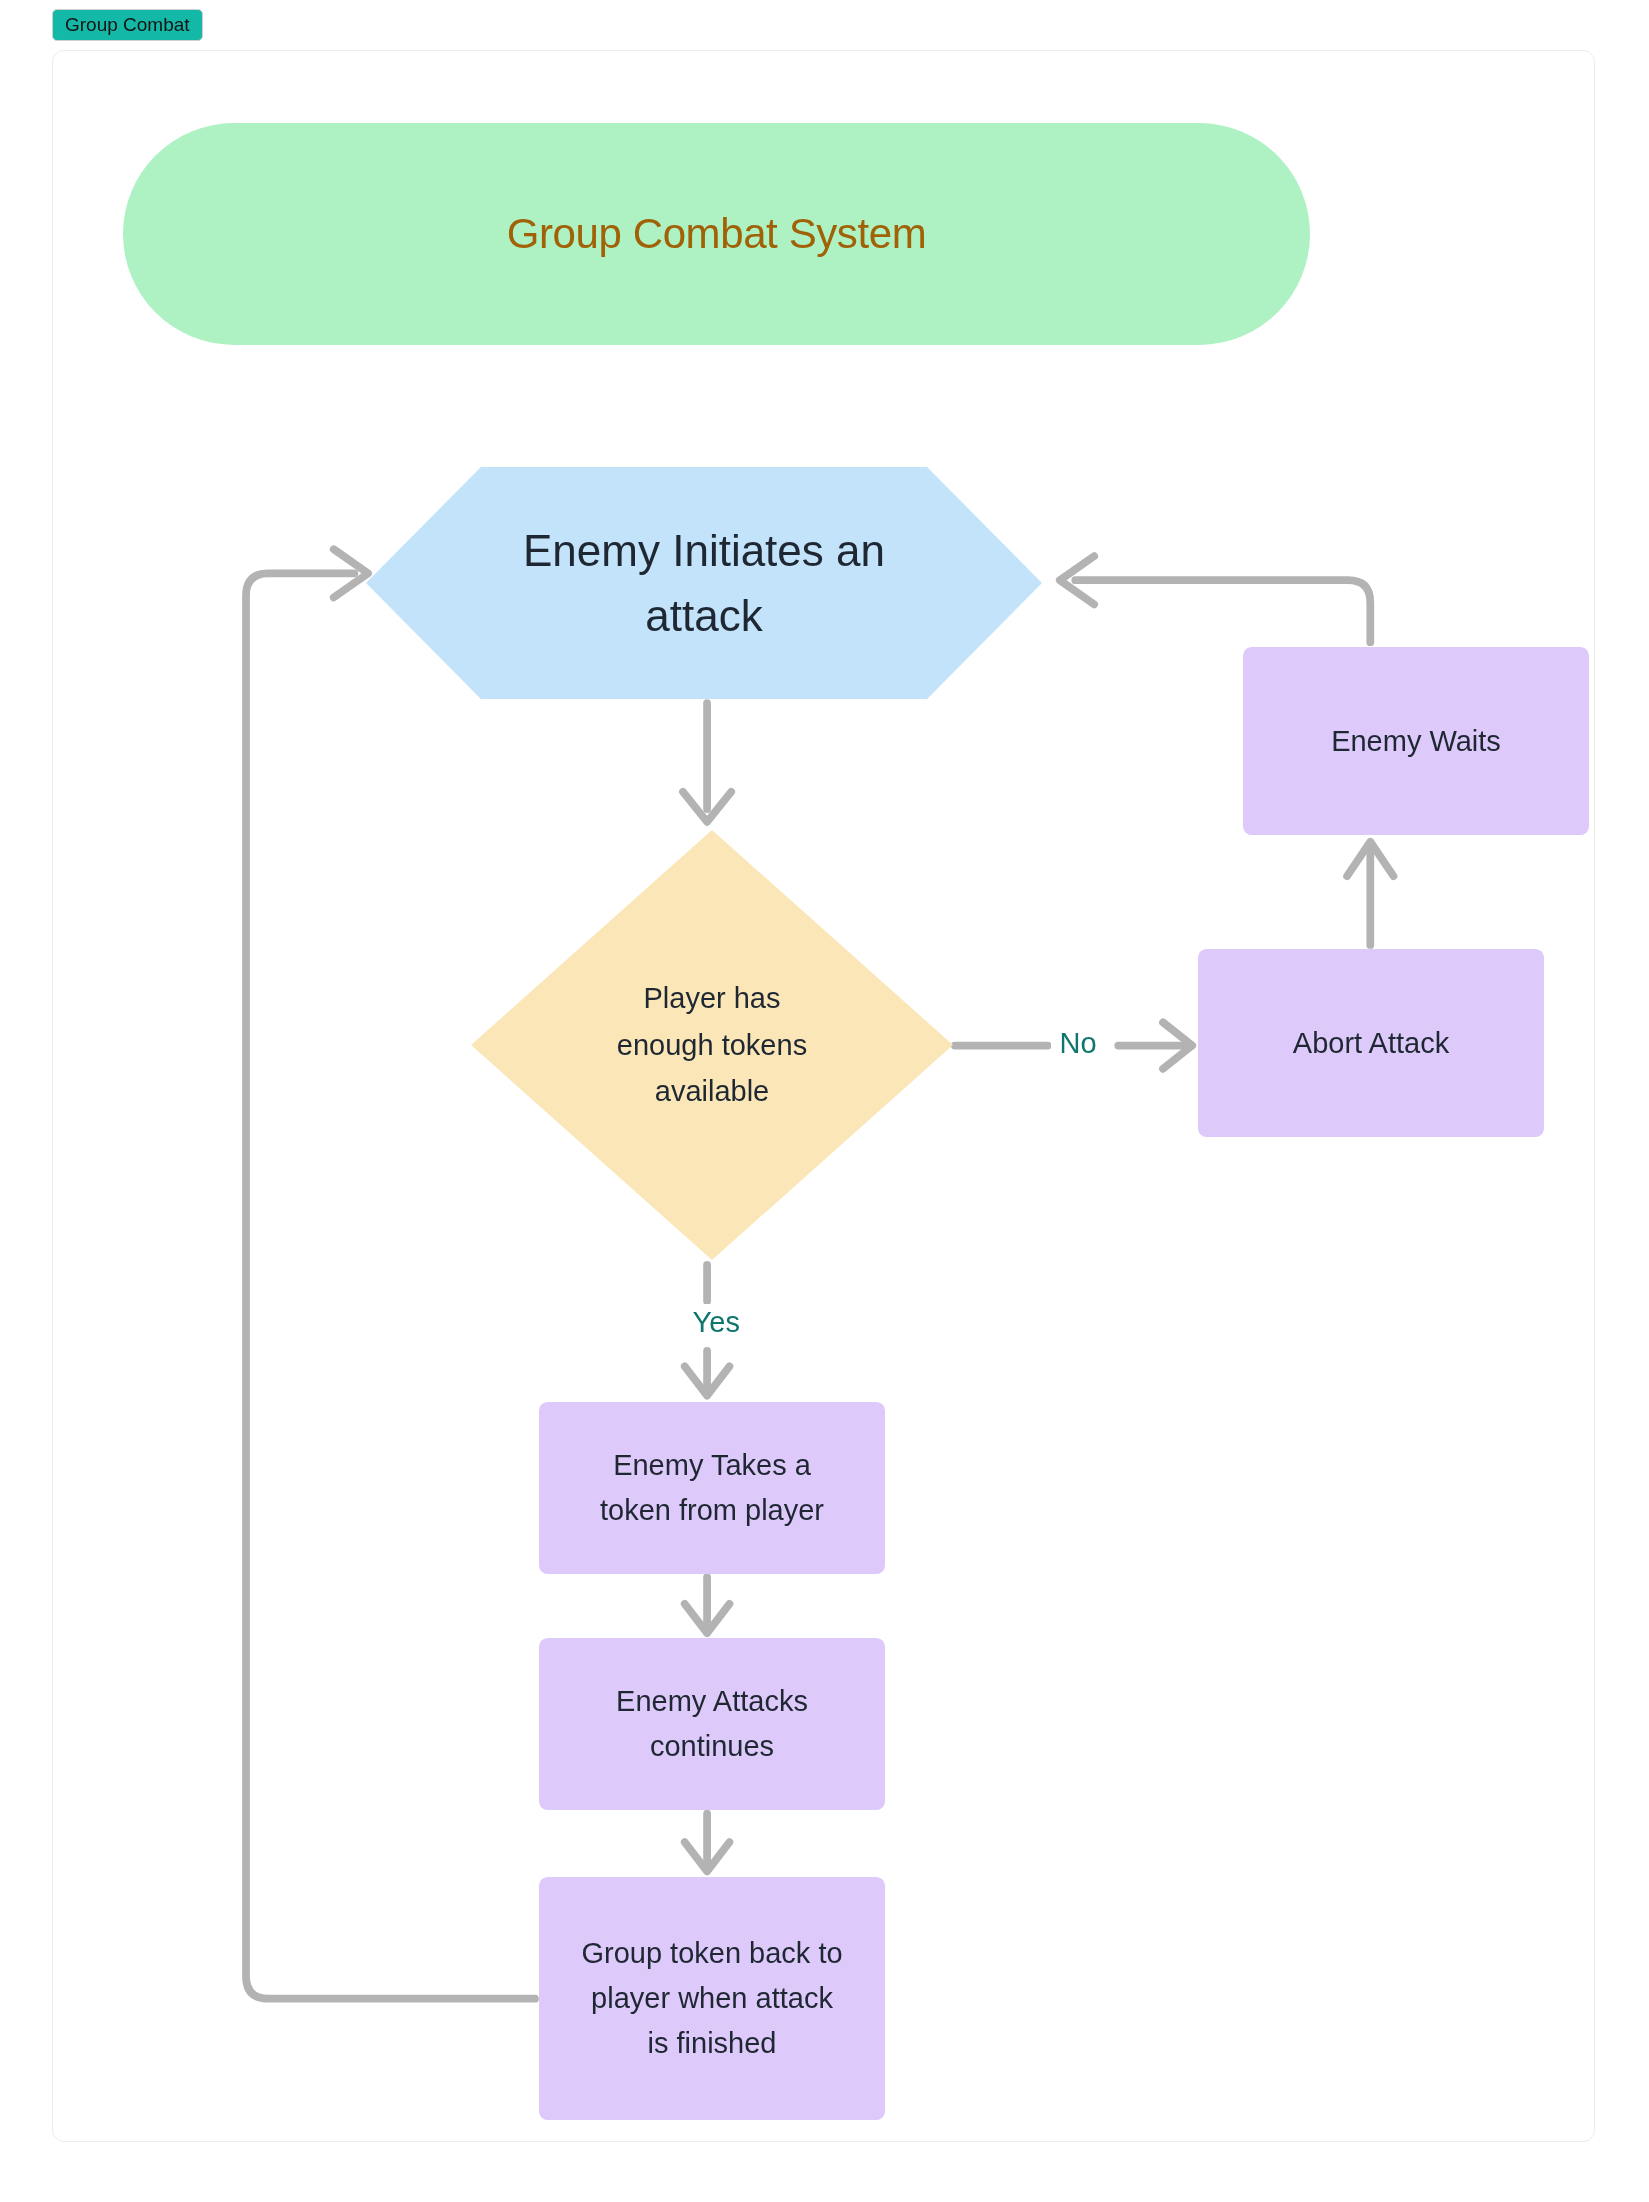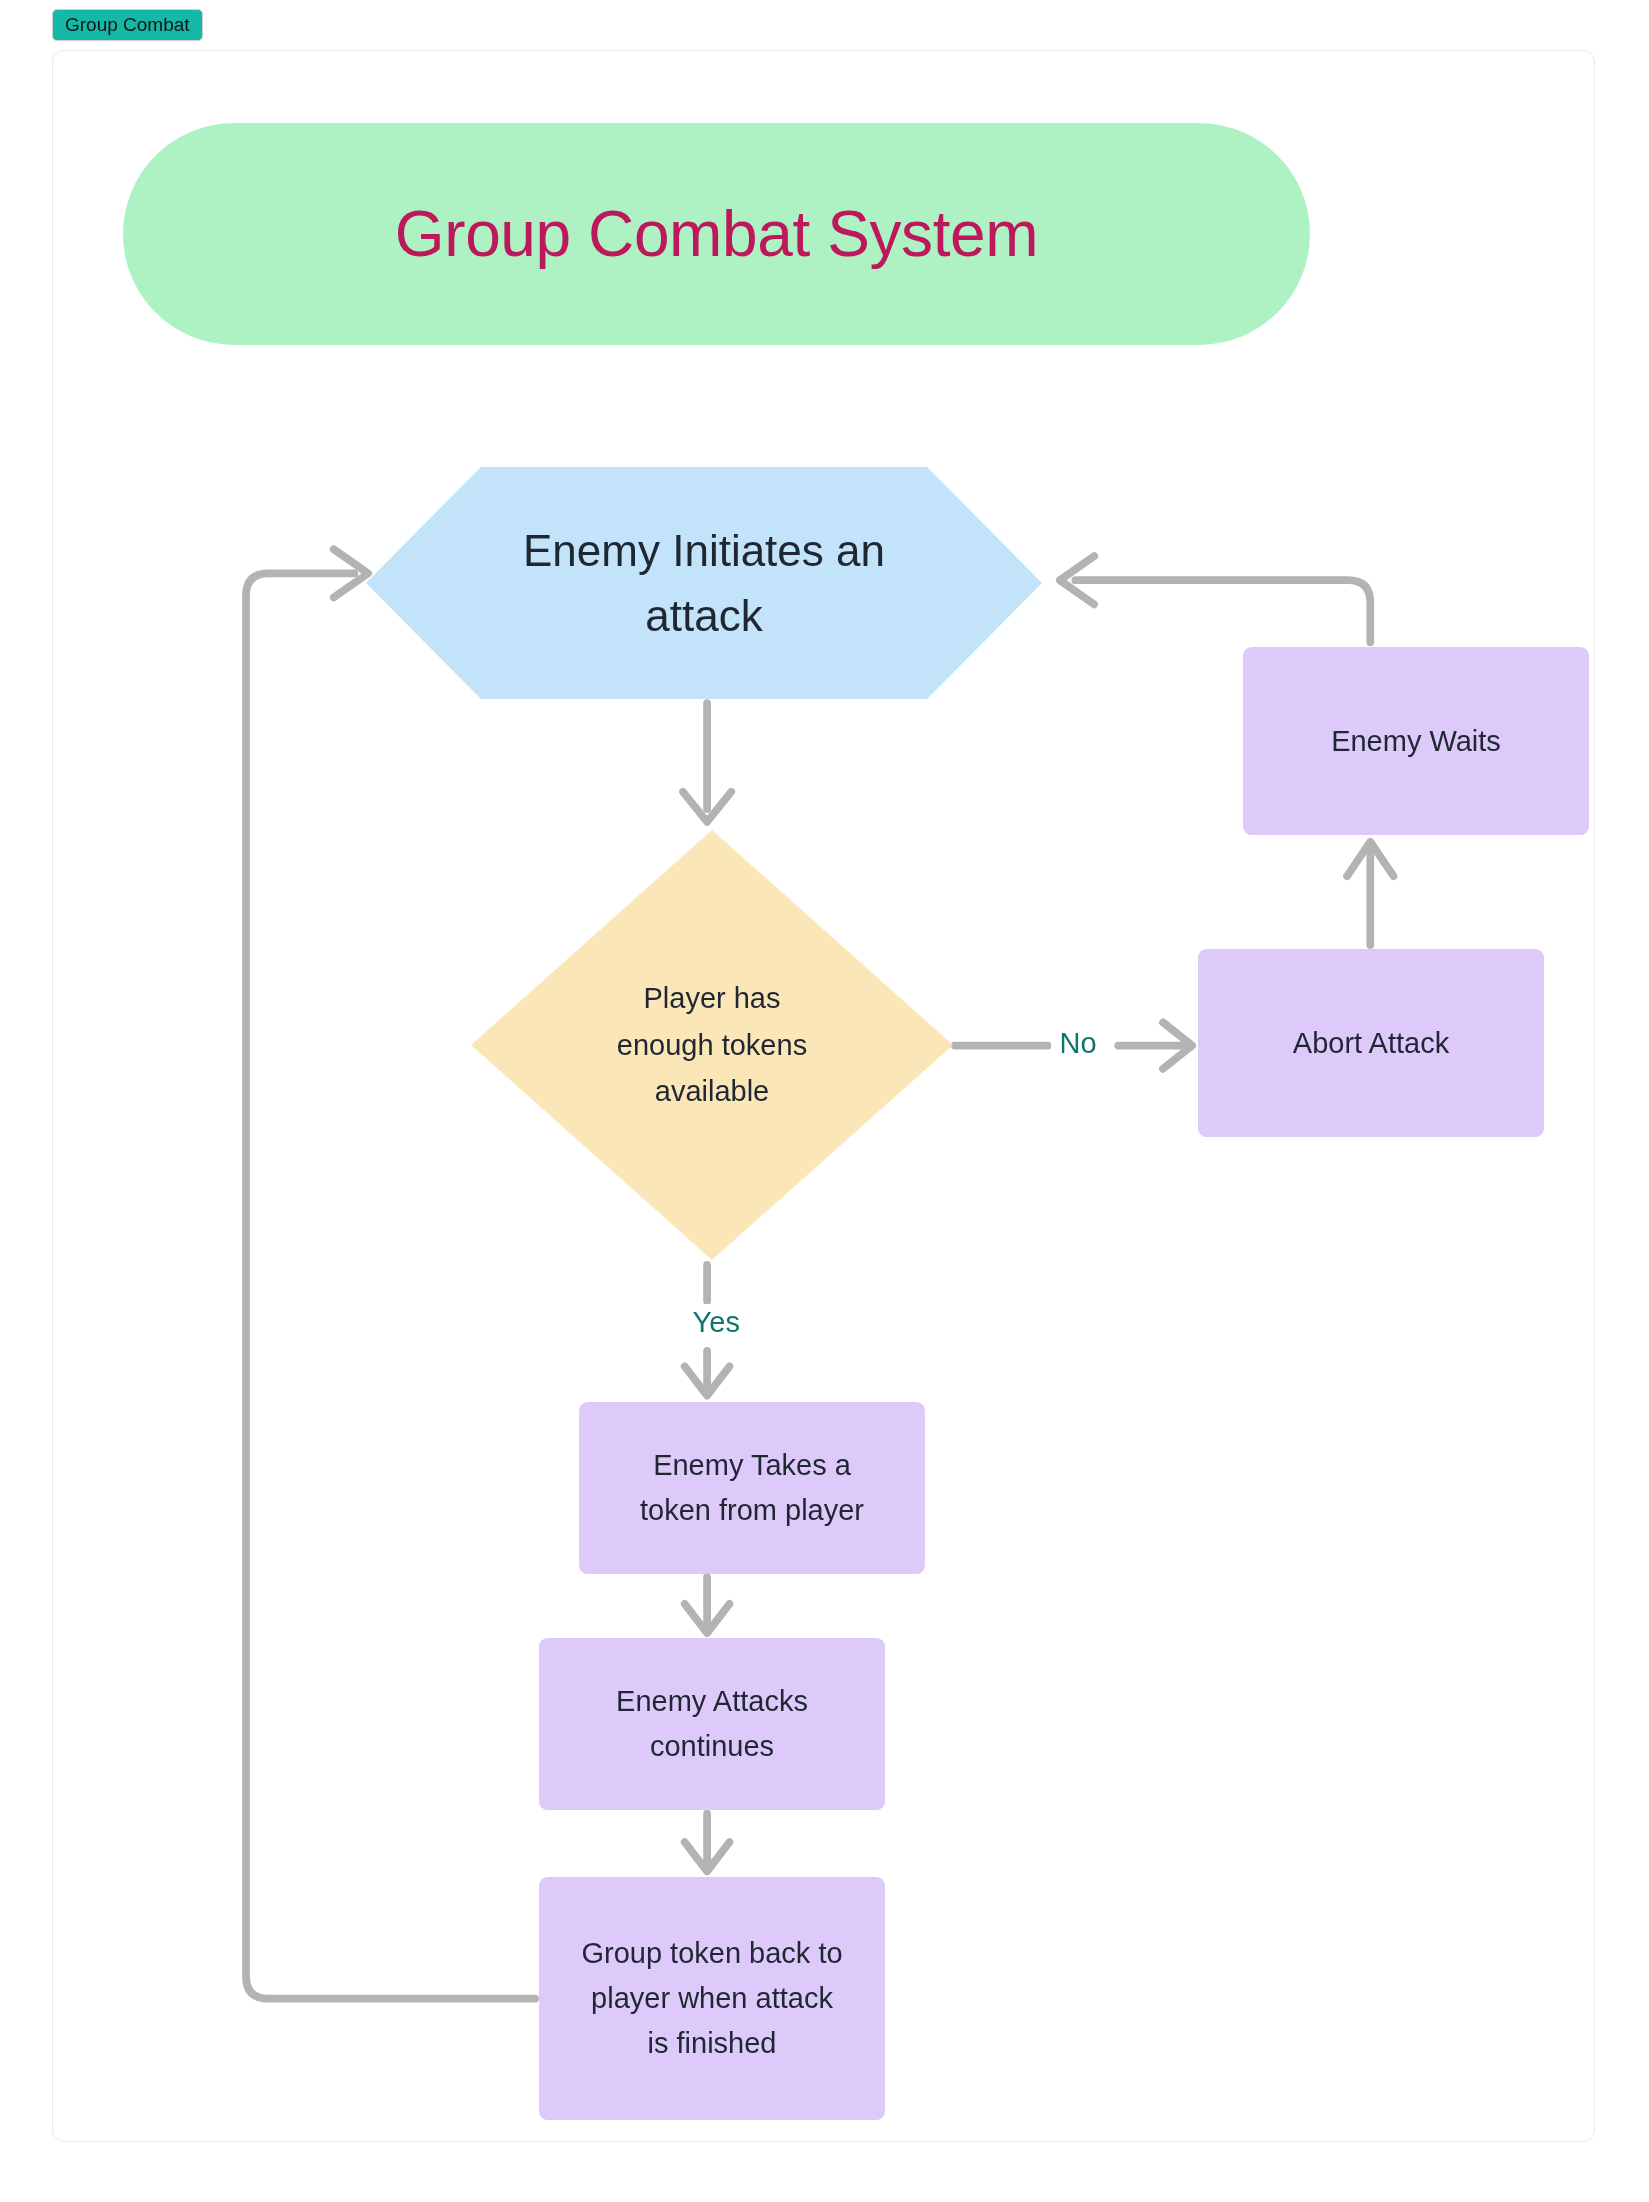--- a/index.html
+++ b/index.html
@@ -68,22 +68,22 @@
     top: 123px;
     width: 1187px;
     height: 222px;
     background: #aef2c4;
     border-radius: 111px;
     display: flex;
     align-items: center;
     justify-content: center;
   }
   #title-node .node-label {
-    font-size: 64px;
-    color: #be185d;
+    font-size: 42px;
+    color: #a16207;
     letter-spacing: -0.4px;
   }
 
   
   #hex-node {
     position: absolute;
     left: 366px;
     top: 467px;
     width: 676px;
     height: 232px;
@@ -138,21 +138,21 @@
     justify-content: center;
   }
   .proc-box .node-label {
     font-size: 29px;
     line-height: 1.55;
     padding: 0 12px;
   }
 
   #node-enemy-waits   { left: 1198px; top: 647px;  width: 346px; height: 188px; margin-left: 45px; }
   #node-abort-attack  { left: 1198px; top: 949px; width: 346px; height: 188px; }
-  #node-take-token    { left: 539px;  top: 1402px; width: 346px; height: 172px; margin-left: 40px; }
+  #node-take-token    { left: 539px;  top: 1402px; width: 346px; height: 172px; }
   #node-attack-cont   { left: 539px;  top: 1638px; width: 346px; height: 172px; }
   #node-give-back     { left: 539px;  top: 1877px; width: 346px; height: 243px; }
 
   
   .edge-label {
     position: absolute;
     font-size: 29px;
     color: #0f766e;
     background: #ffffff;
     padding: 1.7px 8.6px;

